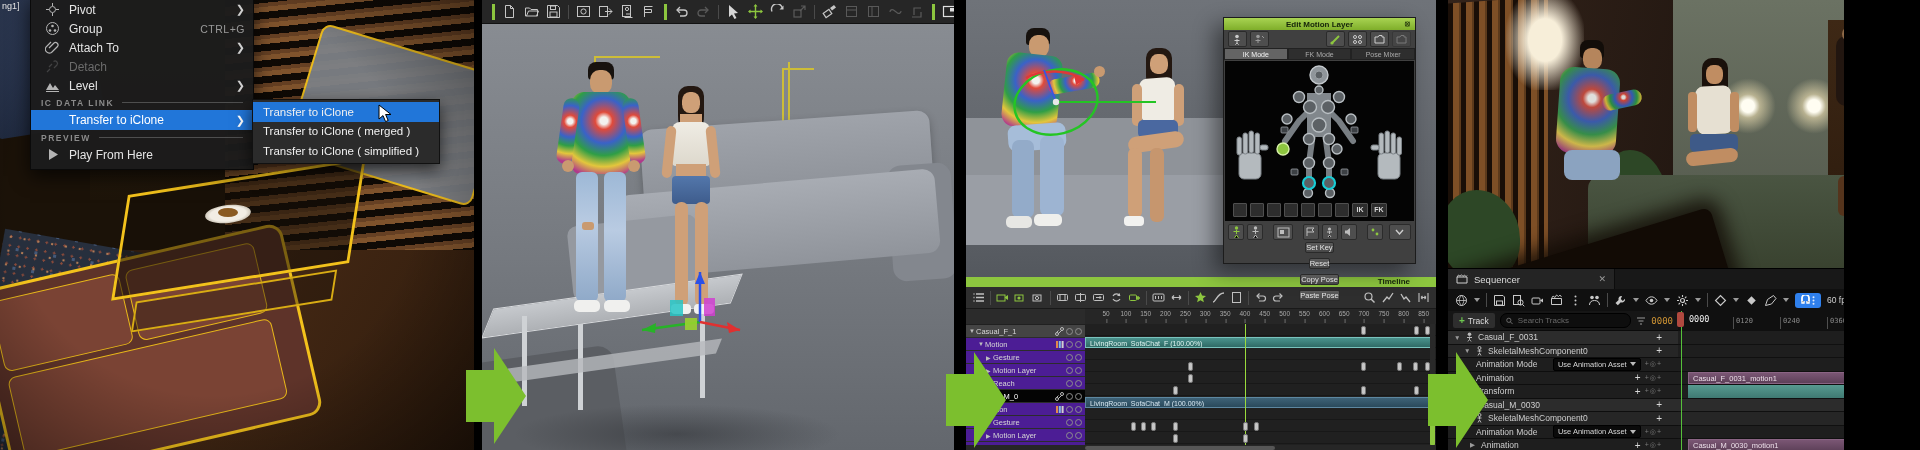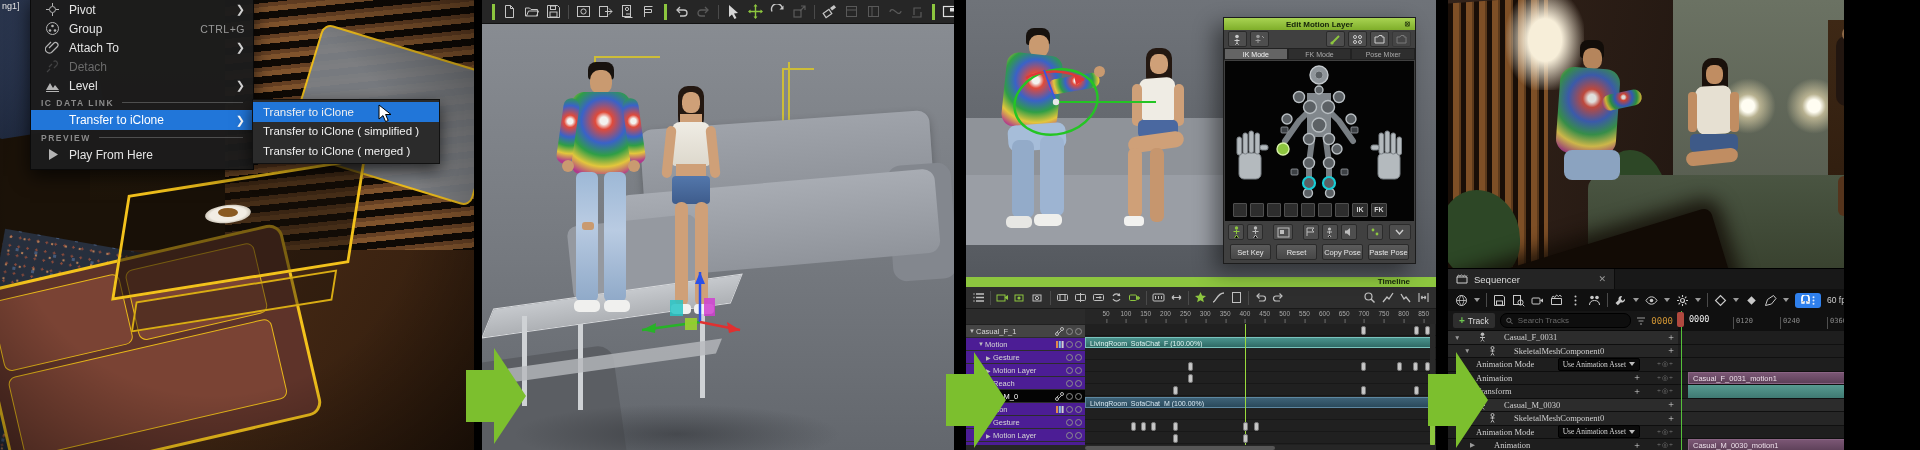--- a/index.html
+++ b/index.html
@@ -81,21 +81,21 @@
   .eml-tools{height:18px;display:flex;align-items:center;padding:0 4px;gap:3px;}
   .eml-btn{width:17px;height:14px;background:#4e4e4e;border:1px solid #2b2b2b;border-radius:2px;display:flex;align-items:center;justify-content:center;}
   .eml-tabs{height:12px;display:flex;}
   .eml-tab{flex:1;background:#2e2e2e;color:#ababab;font-size:7px;display:flex;align-items:center;justify-content:center;border:1px solid #222;}
   .eml-tab.act{background:#646464;color:#f4f4f4;}
   .eml-canvas{height:160px;background:#040404;margin:1px;position:relative;}
   .mini-row{position:absolute;left:8px;bottom:4px;display:flex;gap:3px;align-items:center;}
   .mini-b{width:12px;height:12px;background:#2d2d2d;border:1px solid #4f4f4f;border-radius:1px;}
   .mini-t{min-width:14px;height:12px;background:#2d2d2d;border:1px solid #4f4f4f;border-radius:1px;color:#d6d6d6;font-size:7px;line-height:12px;text-align:center;font-weight:bold;}
   .eml-props{height:20px;display:flex;align-items:center;gap:3px;padding:0 4px;}
-  .eml-foot{height:20px;display:flex;align-items:center;gap:5px;padding:0 6px;}
+  .eml-foot{height:20px;display:flex;align-items:center;gap:5px;padding:0 6px;flex-direction:column;}
   .eml-fbtn{flex:1;height:14px;background:linear-gradient(180deg,#5b5b5b,#474747);border:1px solid #2a2a2a;border-radius:2px;
             color:#e4e4e4;font-size:7.5px;display:flex;align-items:center;justify-content:center;}
   .tl3{left:0;top:277px;width:470px;height:173px;background:#2f2f2f;z-index:11;}
   .tl3-title{height:10px;background:#8dc63f;position:relative;}
   .tl3-title span{position:absolute;right:26px;top:0;font-size:8px;font-weight:bold;color:#15230a;line-height:10px;}
   .tl3-tools{height:21px;background:#2e2e2e;border-bottom:1px solid #191919;display:flex;align-items:center;gap:5px;padding:0 6px;}
   .tl3-body{position:relative;height:136px;background:#1e1e1e;}
   .ltrk{position:absolute;left:0;top:0;width:119px;height:136px;background:#4c1d95;border-right:1px solid #141414;}
   .ltrk-corner{height:15px;background:#2b2b2b;border-bottom:1px solid #202020;}
   .trow{height:12px;display:flex;align-items:center;padding:0 3px;border-bottom:1px solid #2c2c2c;color:#d6d6d6;font-size:7.5px;white-space:nowrap;}
@@ -140,21 +140,21 @@
   .magnet-pill{width:26px;height:15px;background:#2f80ed;border-radius:3px;display:flex;align-items:center;justify-content:center;gap:2px;flex:none;}
   .fps{color:#cfcfcf;font-size:8.5px;display:flex;align-items:center;gap:3px;}
   .seq-ctrl{position:absolute;left:0;top:42px;width:230px;height:20px;background:#161616;display:flex;align-items:center;gap:5px;padding:0 5px;box-sizing:border-box;border-bottom:1px solid #0a0a0a;}
   .addtrack{height:15px;background:#2e2e2e;border-radius:2px;display:flex;align-items:center;gap:3px;padding:0 6px;color:#ddd;font-size:8.5px;}
   .addtrack .pl{color:#6ec850;font-weight:bold;font-size:10px;}
   .seq-search{flex:1;height:13px;background:#0e0e0e;border:1px solid #000;border-radius:7px;display:flex;align-items:center;padding:0 5px;gap:3px;}
   .seq-search input{background:transparent;border:none;outline:none;color:#bbb;font-size:8px;width:100%;font-family:"Liberation Sans",sans-serif;}
   .seq-search input::placeholder{color:#6a6a6a;}
   .counter{color:#cf9434;font-size:9px;font-family:"DejaVu Sans Mono",monospace;}
   .seq-left{position:absolute;left:0;top:62px;width:230px;height:120px;}
-  .srow{height:13.5px;display:flex;align-items:center;gap:17px;padding-right:4px;border-bottom:1px solid #0e0e0e;color:#cfcfcf;font-size:8.5px;white-space:nowrap;box-sizing:border-box;font-family:Liberation Serif, serif;}
+  .srow{height:13.5px;display:flex;align-items:center;gap:4px;padding-right:16px;border-bottom:1px solid #0e0e0e;color:#cfcfcf;font-size:8.5px;white-space:nowrap;box-sizing:border-box;}
   .srow .car{color:#9a9a9a;font-size:6.5px;width:7px;flex:none;}
   .srow .nm{overflow:hidden;flex:1;}
   .srow .plus{color:#d8d8d8;font-size:10px;flex:none;}
   .srow .trio{color:#7a7a7a;font-size:7px;letter-spacing:1px;flex:none;}
   .ddl{height:11px;background:#0a0a0a;border:1px solid #000;border-radius:2px;color:#d6d6d6;font-size:7.5px;display:flex;align-items:center;gap:3px;padding:0 4px;flex:none;}
   .bg-actor{background:#2c2c2c;} .bg-comp{background:#262626;} .bg-param{background:#1e1e1e;}
   .seq-ruler{position:absolute;left:230px;top:42px;width:242px;height:20px;background:#101010;border-bottom:1px solid #000;overflow:hidden;}
   .tick4{position:absolute;top:6px;font-size:7px;color:#8a8a8a;font-family:"DejaVu Sans Mono",monospace;border-left:1px solid #4f4f4f;padding-left:2px;height:12px;}
   .seq-rows{position:absolute;left:230px;top:62px;width:242px;height:120px;background:#191919;
      background-image:repeating-linear-gradient(90deg,transparent 0 46px,#232323 46px 47px);overflow:hidden;}
@@ -252,24 +252,24 @@
           </svg>
         <span class="lbl">Play From Here</span>
       </div>
     </div>
 
     <div class="abs sub">
       <div class="sub-row hl">
           <span>Transfer to iClone</span>
         </div>
       <div class="sub-row">
+          <span>Transfer to iClone ( merged )</span>
+        </div>
+      <div class="sub-row">
           <span>Transfer to iClone ( simplified )</span>
-        </div>
-      <div class="sub-row">
-          <span>Transfer to iClone ( merged )</span>
         </div>
     </div>
     <svg class="abs cursor" style="left:378px;top:104px;" width="14" height="20" viewBox="0 0 14 20">
       <path d="M1 1v14l4-3.4 2.6 6 2.6-1.1-2.6-6H13z" fill="#fff" stroke="#000" stroke-width="1"></path>
     </svg>
   </section>
 
   <div class="gutter" style="left:474px;width:8px;"></div>
 
   <section class="panel" id="p2">

